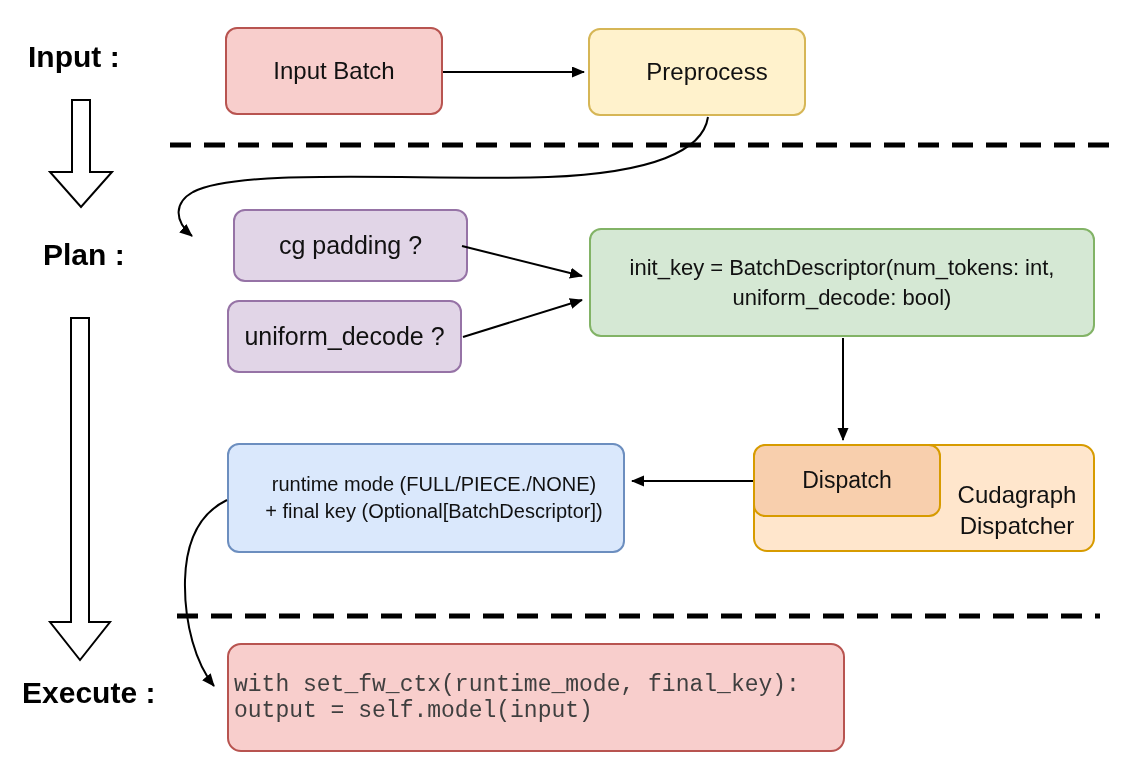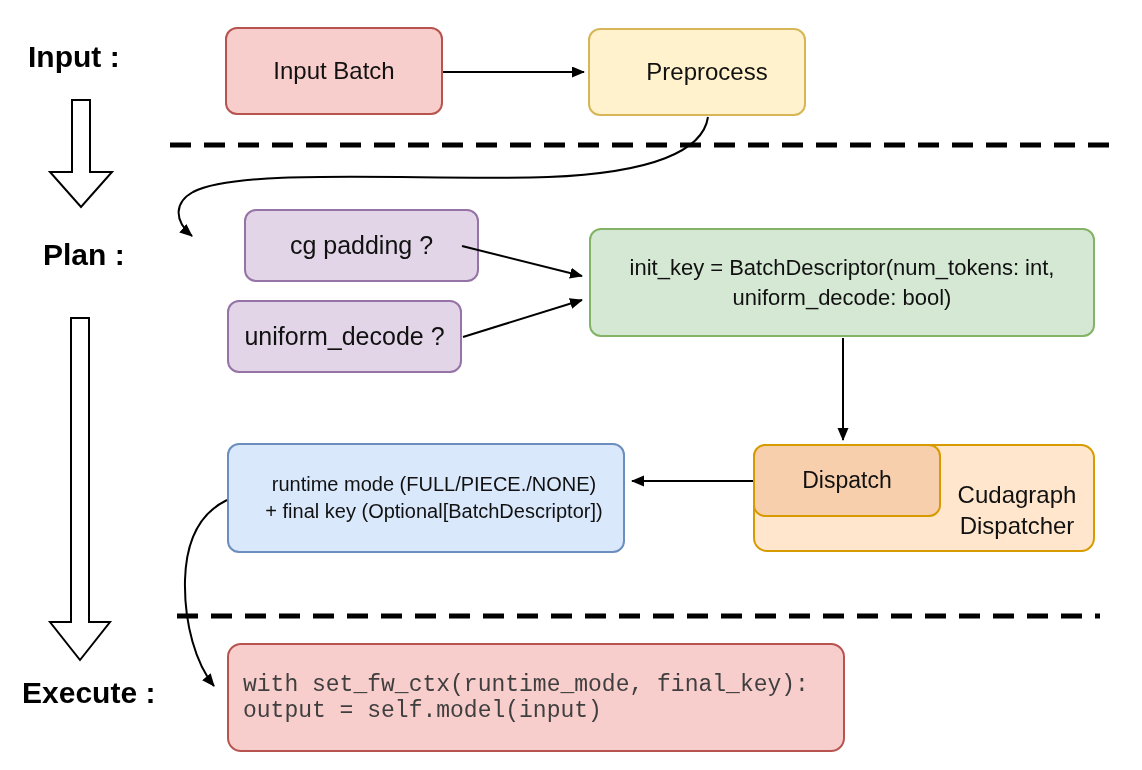--- a/index.html
+++ b/index.html
@@ -35,42 +35,42 @@
   .n-red    {background:#f8cecc;border-color:#b85450;}
   .n-yellow {background:#fff2cc;border-color:#d6b656;padding-left:20px;}
   .n-purple {background:#e1d5e7;border-color:#9673a6;}
   .n-green  {background:#d5e8d4;border-color:#82b366;}
   .n-orange-outer{background:#ffe6cc;border-color:#d79b00;border-radius:14px;}
   .n-orange-inner{background:#f8cfad;border-color:#d79b00;}
   .n-blue   {background:#dae8fc;border-color:#6c8ebf;padding-left:16px;}
 
   #input-batch    {left:225px;top:27px;width:218px;height:88px;font-size:24px;}
   #preprocess     {left:588px;top:28px;width:218px;height:88px;font-size:24px;}
-  #cg-padding     {left:244px;top:209px;width:235px;height:73px;font-size:25px;}
+  #cg-padding     {left:233px;top:209px;width:235px;height:73px;font-size:25px;}
   #uniform-decode {left:227px;top:300px;width:235px;height:73px;font-size:25px;}
   #init-key       {left:589px;top:228px;width:506px;height:109px;font-size:22px;line-height:30px;}
   #cudagraph-dispatcher{left:753px;top:444px;width:342px;height:108px;}
   #cudagraph-label{
     position:absolute;left:182px;top:12px;width:160px;height:104px;
     display:flex;flex-direction:column;align-items:center;justify-content:center;
     font-size:24px;line-height:31px;
   }
   #dispatch       {left:753px;top:444px;width:188px;height:73px;font-size:23px;z-index:3;}
   #runtime-mode   {left:227px;top:443px;width:398px;height:110px;font-size:20px;line-height:27px;}
   #execute-code   {
     left:227px;top:643px;width:618px;height:109px;
     border-radius:14px;
     align-items:flex-start;
     padding-left:5px;
     font-family:"Liberation Mono", monospace;
     font-size:23px;line-height:26px;
     color:#3f3f3f;
     text-align:left;
   }
-  .code-line{white-space:pre;margin-left:9px;}
+  .code-line{white-space:pre;}
 
   #connector-layer{
     position:absolute;left:0;top:0;width:1142px;height:770px;
     pointer-events:none;
     z-index:5;
   }
   #input-label   {left:28px;top:40px;}
   #plan-label    {left:43px;top:238px;}
   #execute-label {left:22px;top:676px;}
 </style>

